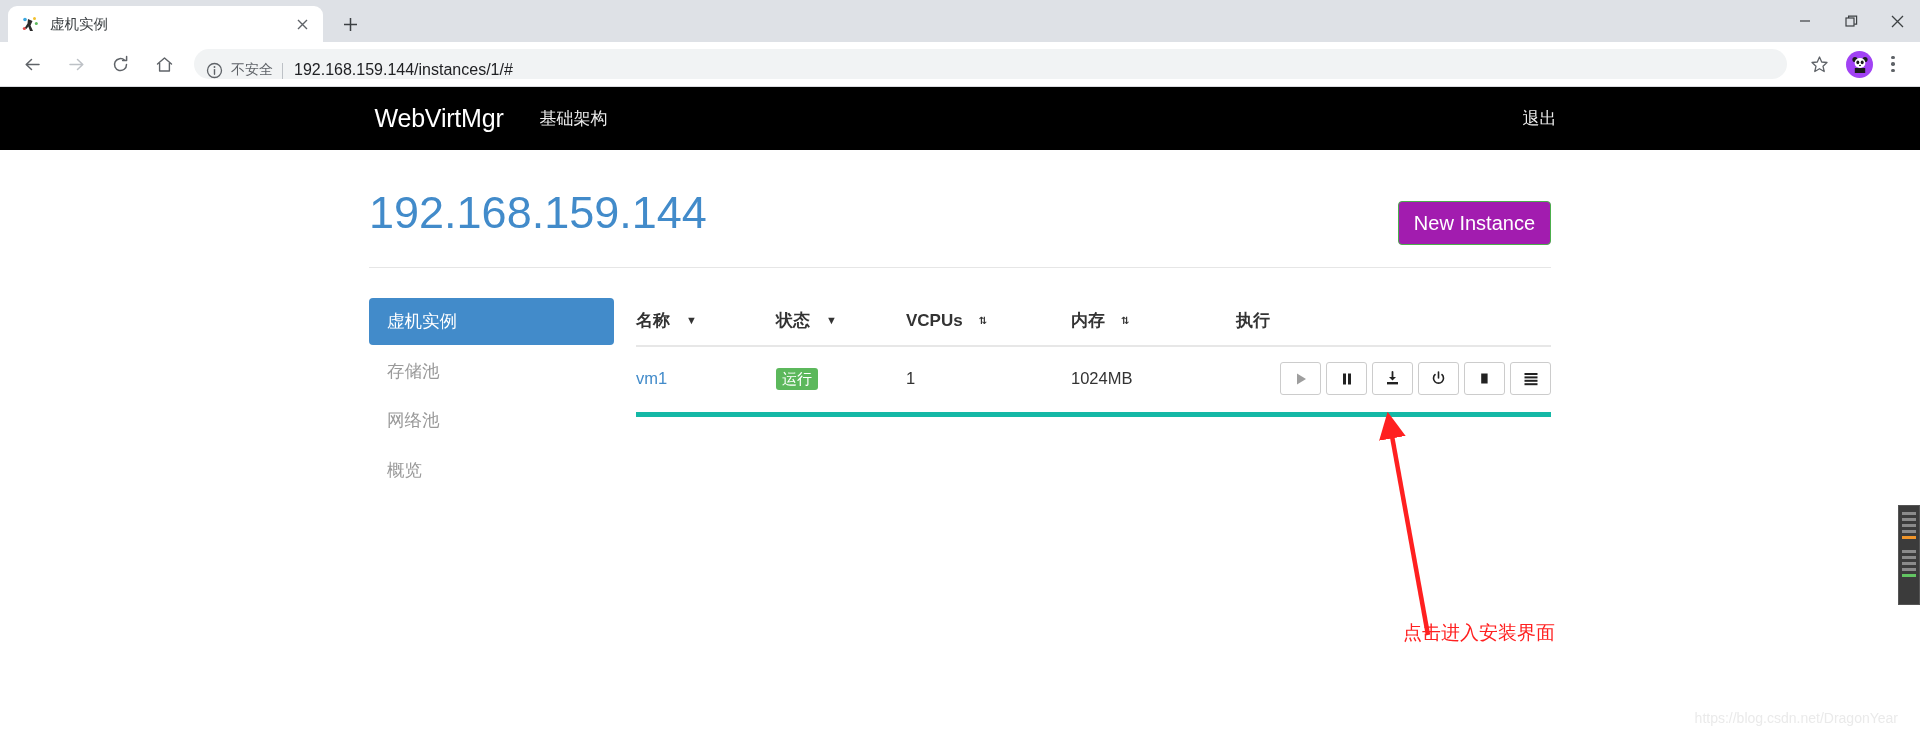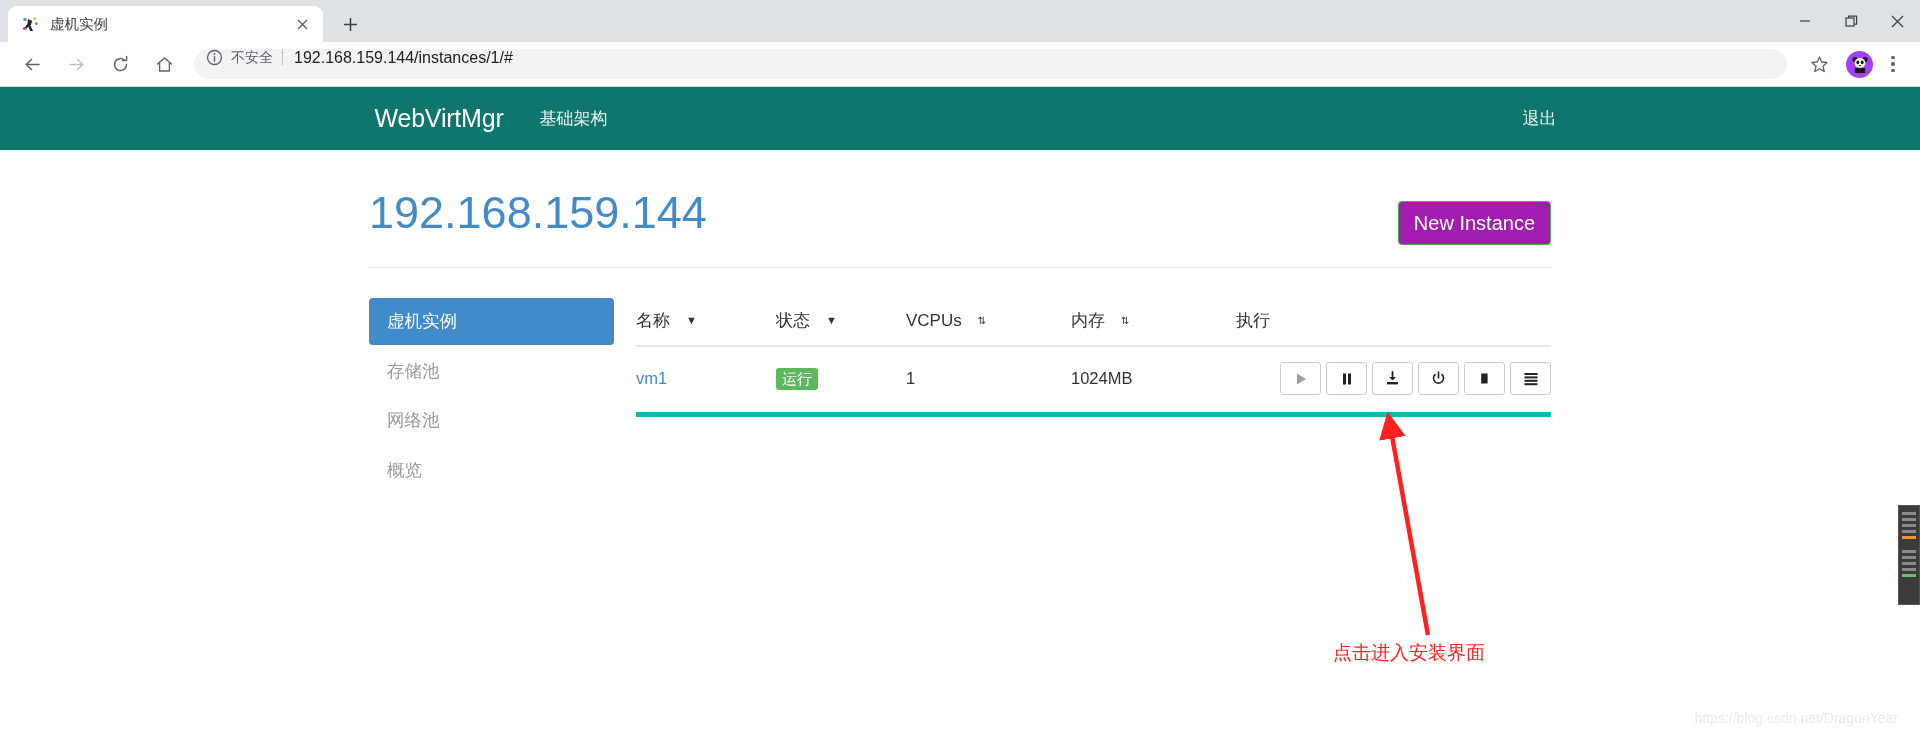--- a/index.html
+++ b/index.html
@@ -65,22 +65,22 @@
   }
   .tb-icon {
     width: 34px; height: 34px; margin: 0 5px;
     display: flex; align-items: center; justify-content: center;
     color: #5f6368; border-radius: 50%; flex: none;
   }
   .tb-icon.disabled { color: #bdc1c6; }
   .omnibox {
     flex: 1; height: 30px; margin: 0 10px 0 8px;
     background: #f1f3f4; border-radius: 16px;
-    display: flex; align-items: flex-start;
-    padding: 0 14px 0 12px;
+    display: flex; align-items: flex-end;
+    padding: 12px 14px 0 12px;
   }
   .omni-info {
     width: 17px; height: 17px; flex: none; margin-right: 8px; color: #5f6368;
   }
   .omni-warn {
     font-size: 14px; color: #5f6368; white-space: nowrap;
     margin-right: 9px;
   }
   .omni-sep {
     width: 1px; height: 16px; background: #bdc1c6; margin-right: 11px; flex:none;
@@ -96,21 +96,21 @@
     width: 30px; height: 30px; margin-right: 2px; flex: none;
     display: flex; flex-direction: column; align-items: center; justify-content: center;
     gap: 3px;
   }
   .kebab i { width: 3.5px; height: 3.5px; border-radius: 50%; background: #5f6368; display:block; }
 
   
   .page { position: relative; height: 647px; background: #fff; overflow: hidden; }
 
   .navbar {
-    height: 63px; background: #0f766e;
+    height: 63px; background: #000000;
     display: flex; align-items: center;
     padding: 0 0 0 11px;
   }
   .nav-inner {
     width: 1182px; margin: 0 auto;
     display: flex; align-items: center; height: 100%;
   }
   .brand {
     color: #ffffff; font-size: 25px; font-weight: 400;
     letter-spacing: -0.2px; margin-right: 36px;
@@ -155,21 +155,21 @@
   }
   .side-item.active {
     background: #428bca; color: #ffffff;
   }
 
   .content { flex: 1; min-width: 0; }
 
   table.vm { width: 100%; border-collapse: collapse; }
   table.vm thead th {
     text-align: left;
-    font-size: 17px; color: #333; font-weight: normal;
+    font-size: 17px; color: #333; font-weight: bold;
     padding: 11px 0 13px 0;
     border-bottom: 2px solid #e7e7e7;
     white-space: nowrap;
   }
   table.vm thead th .sort {
     display: inline-block; margin-left: 16px;
     color: #333; font-size: 11px; line-height: 1;
     vertical-align: 2px;
   }
   table.vm thead th .sort.both { font-size: 10px; }
@@ -455,21 +455,21 @@
 
       <svg class="annotation-arrow" width="1182" height="560" viewBox="0 0 1182 560">
         <defs>
           <marker id="arrowhead" markerWidth="6" markerHeight="6" refX="3" refY="3" orient="auto">
             <path d="M0,0 L6,3 L0,6 Z" fill="#ff2020"></path>
           </marker>
         </defs>
         <line x1="1059" y1="485" x2="1021" y2="275" stroke="#ff2020" stroke-width="4.5" marker-end="url(#arrowhead)"></line>
       </svg>
 
-      <div class="annotation-text" style="left:964px; top:470px;margin-top:20px;">点击进入安装界面</div>
+      <div class="annotation-text" style="left:1034px; top:470px;">点击进入安装界面</div>
     </div>
 
     <div class="watermark">https://blog.csdn.net/DragonYear</div>
 
     <div class="edge-panel">
       <i></i>
       <i></i>
       <i></i>
       <i></i>
       <i class="orange"></i>

